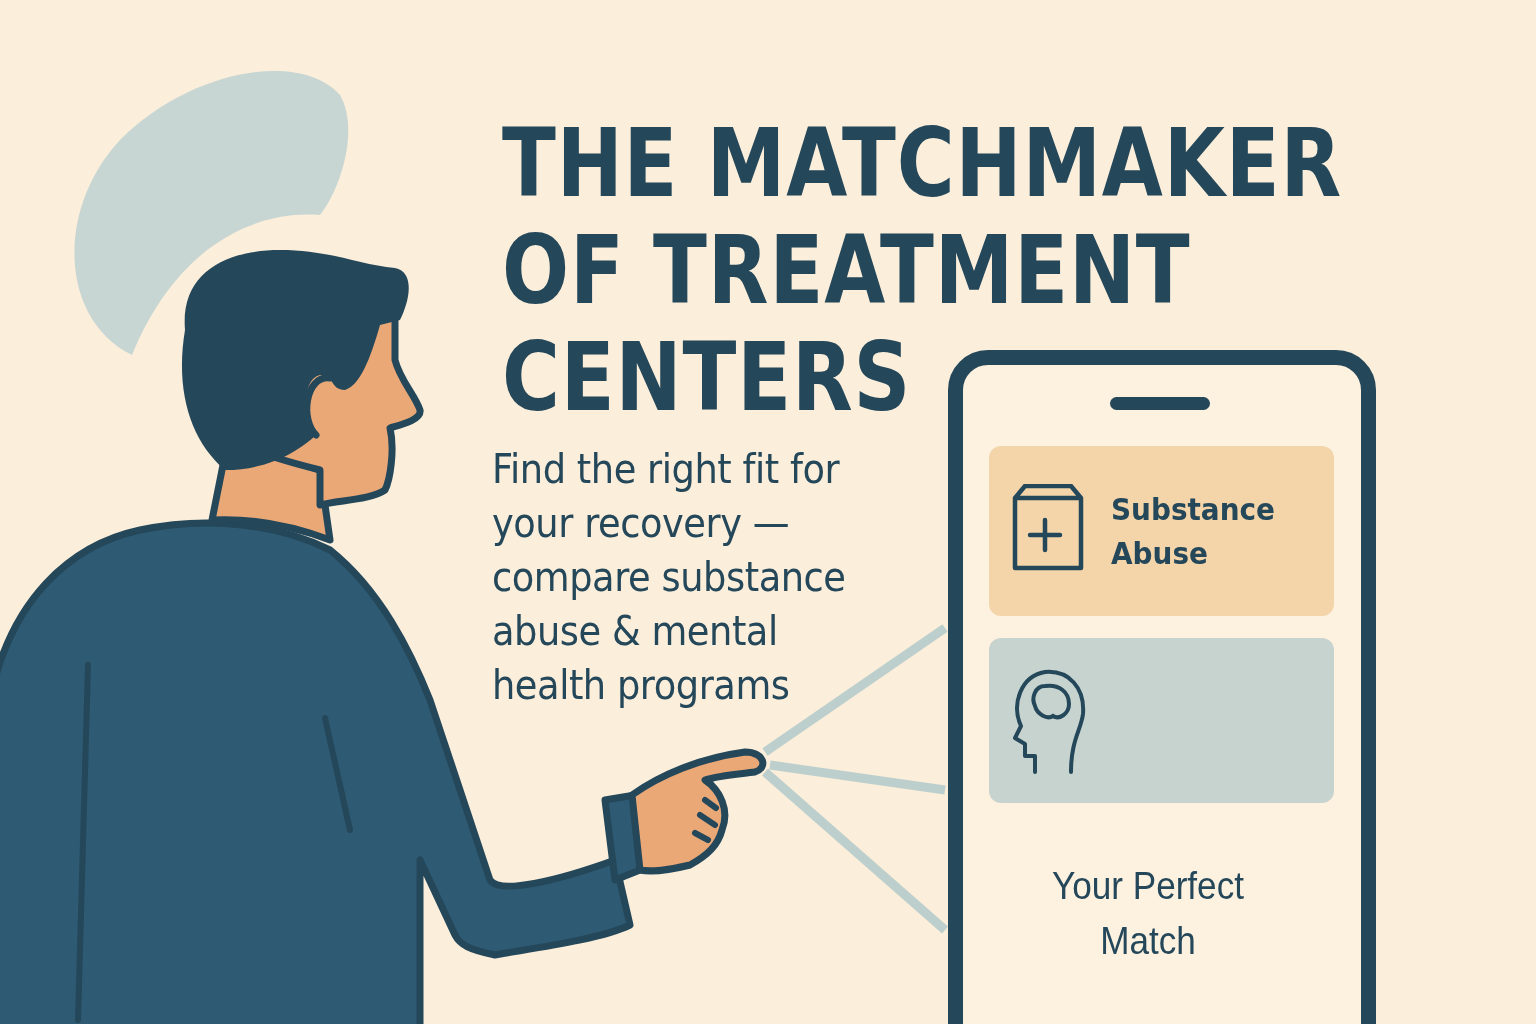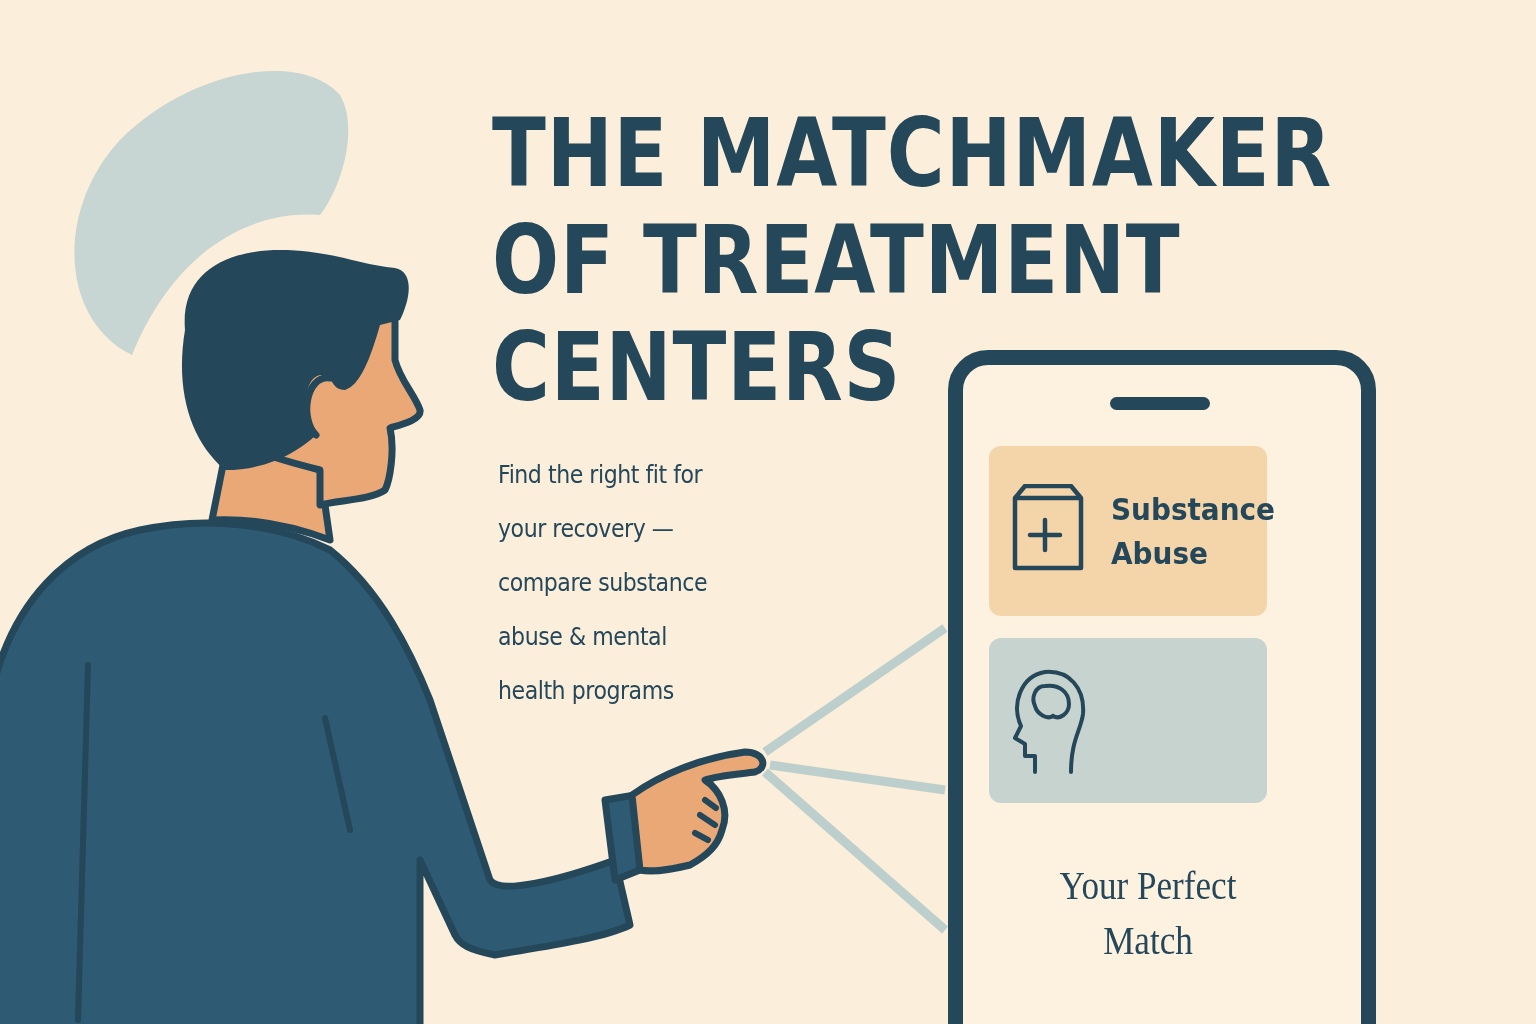--- a/index.html
+++ b/index.html
@@ -4,57 +4,57 @@
 <style>
   html, body { margin: 0; padding: 0; }
   body {
     width: 1536px; height: 1024px; overflow: hidden; position: relative;
     background: #fbeedb;
     font-family: "DejaVu Sans", sans-serif;
     color: #24475a;
   }
   .illustration { position: absolute; left: 0; top: 0; width: 1536px; height: 1024px; }
   .title {
-    position: absolute; left: 484px; top: 92px; margin: 8px;
+    position: absolute; left: 484px; top: 92px; margin: 18px;
     font-family: "DejaVu Sans", sans-serif; font-weight: bold;
     font-size: 94px; line-height: 107px; letter-spacing: 1px;
     color: #24475a; white-space: nowrap;
   }
   .title span { display: block; transform: scaleX(0.84); transform-origin: left center; }
   .subtitle {
-    position: absolute; left: 488px; top: 438px; width: 400px; margin: 10px;
-    font-family: "DejaVu Sans", sans-serif; font-size: 24px; line-height: 54px;
+    position: absolute; left: 488px; top: 438px; width: 400px; margin: 4px;
+    font-family: "DejaVu Sans", sans-serif; font-size: 40px; line-height: 54px;
     color: #24475a; letter-spacing: -0.5px;
   }
   .subtitle span { display: block; white-space: nowrap; transform: scaleX(0.92); transform-origin: left center; }
   .phone {
     position: absolute; left: 948px; top: 350px; width: 428px; height: 720px;
     border: 15px solid #24475a; border-radius: 40px; box-sizing: border-box;
     background: #fdf1e0;
   }
   .speaker {
     position: absolute; left: 1110px; top: 397px; width: 100px; height: 13px;
     background: #24475a; border-radius: 7px;
   }
   .card {
-    position: absolute; left: 989px; width: 278px; border-radius: 12px;
+    position: absolute; left: 989px; width: 345px; border-radius: 12px;
     display: flex; align-items: center; box-sizing: border-box;
   }
   .card.sa { top: 446px; height: 170px; background: #f4d5aa; }
   .card.mh { top: 638px; height: 165px; background: #c7d3cf; }
   .card-icon { position: absolute; left: 18px; }
   .card-label {
     position: absolute; left: 122px;
     font-family: "DejaVu Sans", sans-serif; font-weight: bold;
     font-size: 31px; line-height: 44px; color: #24475a;
   }
   .card-label span { display: block; white-space: nowrap; transform: scaleX(0.9); transform-origin: left center; }
   .match {
     position: absolute; left: 998px; top: 858px; width: 300px; text-align: center;
-    font-family: Liberation Serif, serif; font-size: 39px; line-height: 55px;
+    font-family: Liberation Sans, sans-serif; font-size: 39px; line-height: 55px;
     color: #24475a;
   }
   .match span { display: block; white-space: nowrap; transform: scaleX(0.9); }
 </style>
 </head>
 <body>
 
 <svg class="illustration" viewBox="0 0 1536 1024" xmlns="http://www.w3.org/2000/svg">
 
   <path d="M132 355 C60 320 55 210 120 140 C190 70 300 50 340 95 C360 130 340 190 320 215 C250 210 175 250 132 355 Z" fill="#c8d6d3"></path>

